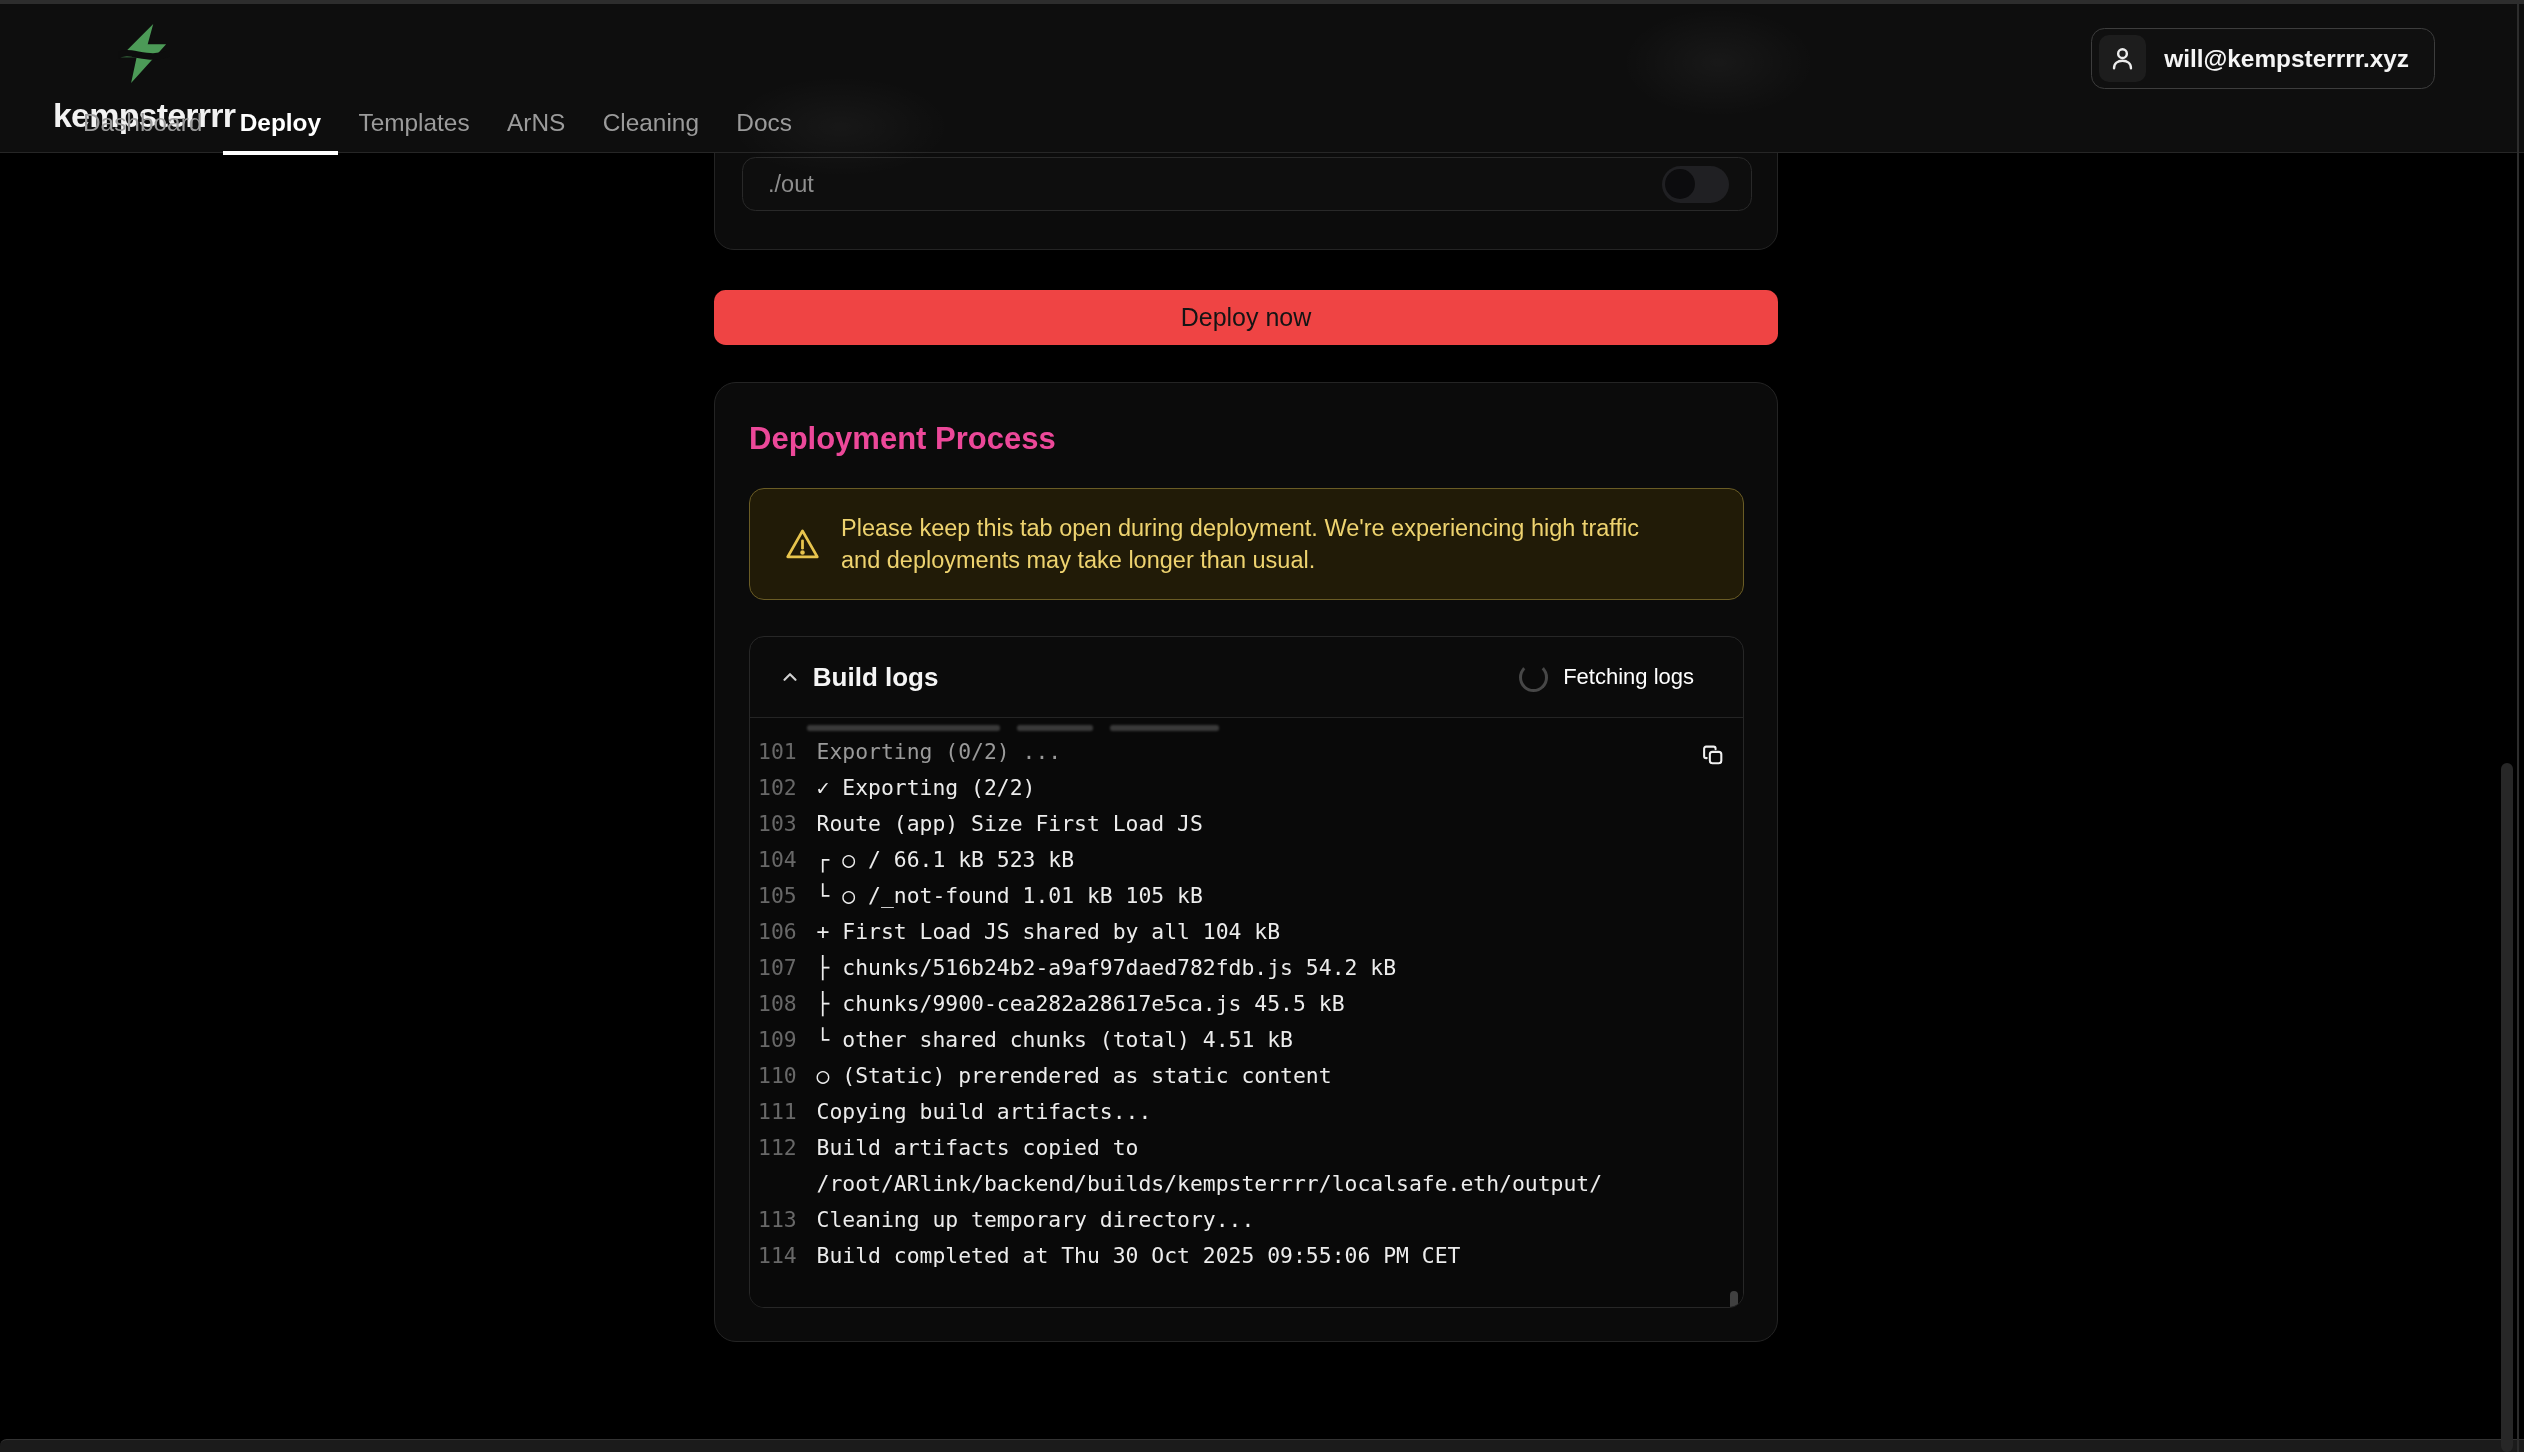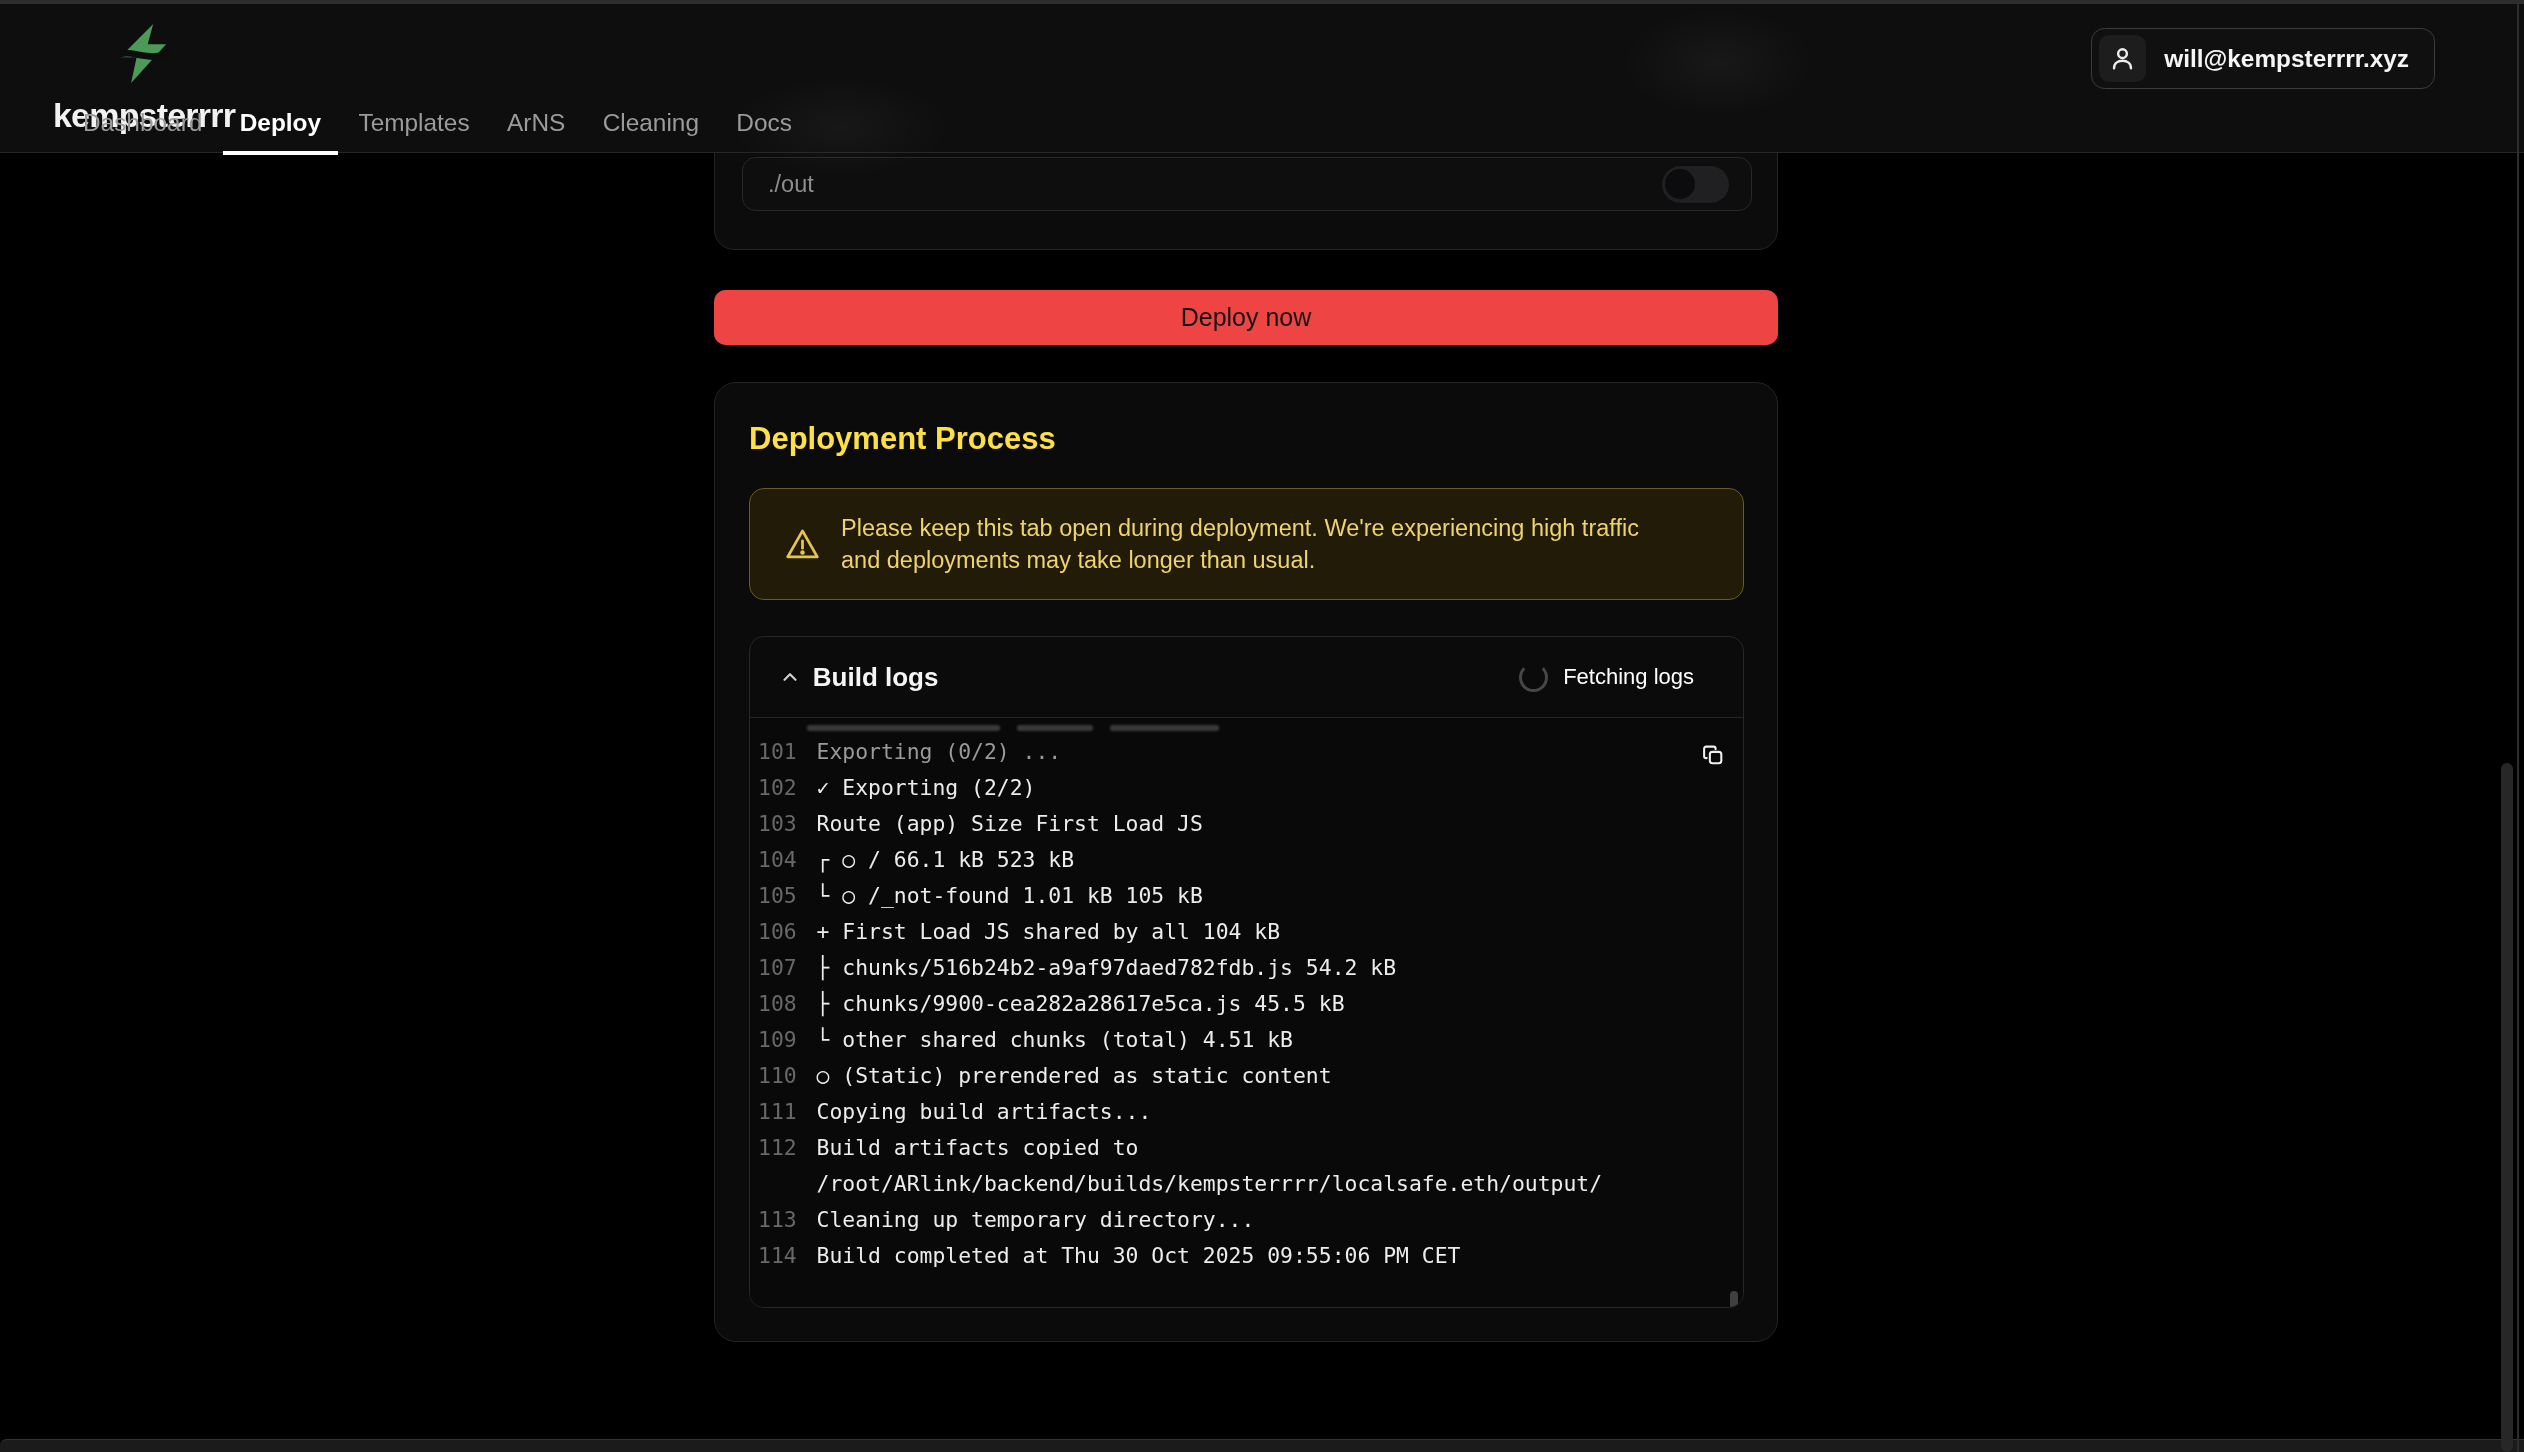--- a/index.html
+++ b/index.html
@@ -78,21 +78,21 @@
     font-size:25px; font-weight:500; color:#141414; cursor:pointer;
     display:flex; align-items:center; justify-content:center;
   }
 
   .process-card {
     position:absolute; top:382px; left:0; width:1064px; height:960px;
     background:#0b0b0b; border:1.7px solid #242424; border-radius:22px;
   }
   .process-title {
     position:absolute; left:34px; top:38px;
-    font-size:31px; font-weight:700; color:#fde047;
+    font-size:31px; font-weight:700; color:#ec4899;
   }
 
   .warning-box {
     position:absolute; left:34px; top:105px; width:995px; height:112px;
     background:#211b07; border:1.7px solid #6a5c25; border-radius:15px;
     display:flex; align-items:center; gap:20px; padding:0 34px;
   }
   .warning-text { font-size:23.5px; line-height:32px; color:#eed36f; max-width:841px; }
 
   .logs-panel {

